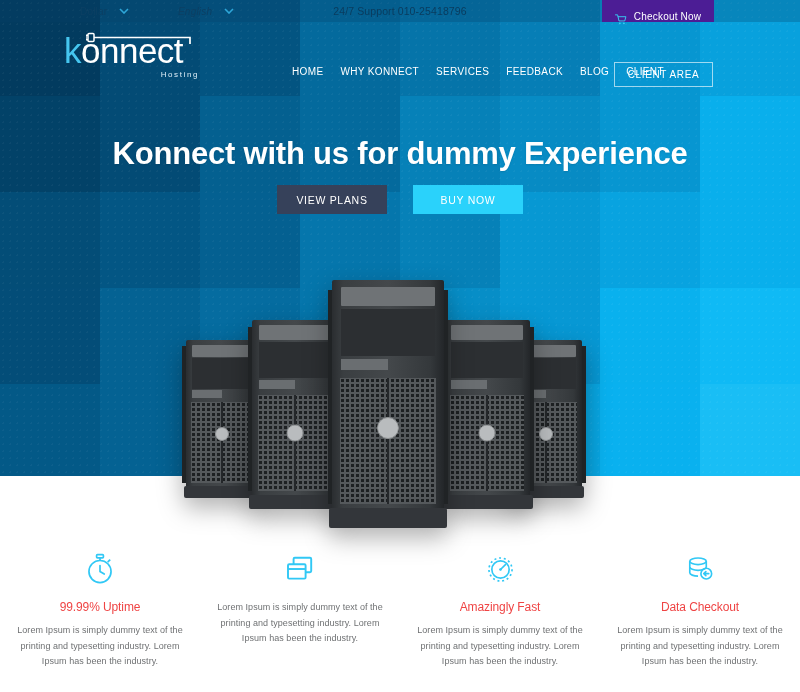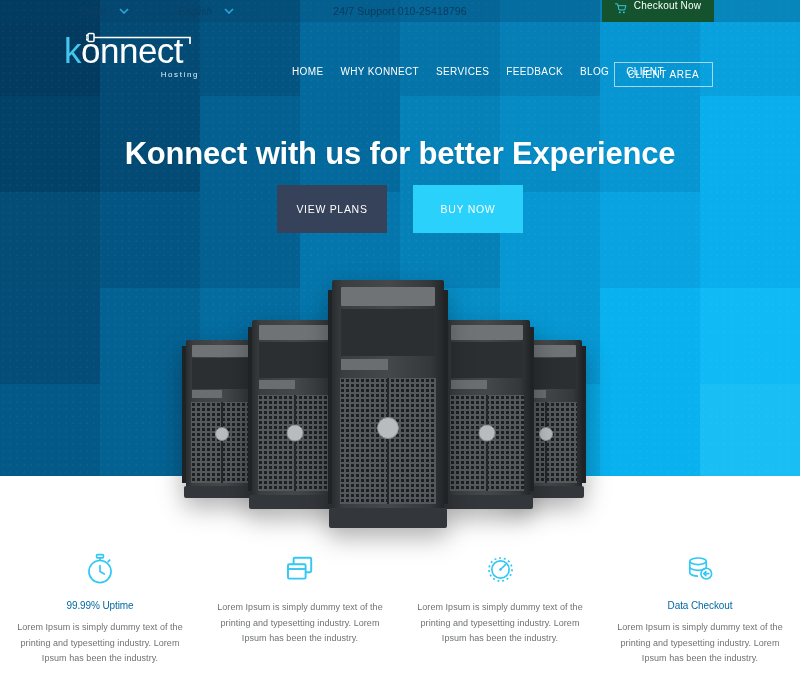--- a/index.html
+++ b/index.html
@@ -96,23 +96,23 @@
     align-items: center;
     justify-content: center;
     color: #0a3b5d;
     font-size: 10.5px;
     letter-spacing: .1px;
   }
   .tb-checkout {
     position: absolute;
     left: 602px; top: 0;
     width: 112px; height: 22px;
-    background: #14532d;
-    display: flex;
-    align-items: flex-start;
+    background: #4c1d95;
+    display: flex;
+    align-items: flex-end;
     justify-content: center;
     gap: 7px;
     cursor: pointer;
   }
   .tb-checkout .cart { width: 12px; height: 11px; }
   .tb-checkout .label {
     color: #ffffff;
     font-size: 10px;
     letter-spacing: .2px;
   }
@@ -197,21 +197,21 @@
   .hero-btns {
     position: absolute;
     left: 0; right: 0;
     top: 185px;
     display: flex;
     justify-content: center;
     gap: 26px;
     z-index: 20;
   }
   .btn {
-    width: 110px; height: 48px;
+    width: 110px; height: 29px;
     display: flex;
     align-items: center;
     justify-content: center;
     font-size: 10.5px;
     letter-spacing: .7px;
     color: #ffffff;
     cursor: pointer;
   }
   .btn-dark { background: #36415a; }
   .btn-cyan { background: #2ad2fb; }
@@ -320,22 +320,22 @@
     padding: 0 12px;
   }
   .feature-icon {
     height: 34px;
     display: flex;
     align-items: center;
     justify-content: center;
     margin-bottom: 14px;
   }
   .feature-title {
-    font-size: 10px;
-    color: #0369a1;
+    font-size: 12px;
+    color: #ef4444;
     margin-bottom: 9px;
     letter-spacing: -.1px;
   }
   .feature-text {
     font-size: 9px;
     line-height: 15.5px;
     color: #6f7173;
     letter-spacing: .05px;
   }
 </style>
@@ -448,21 +448,21 @@
         <a>WHY KONNECT</a>
         <a>SERVICES</a>
         <a>FEEDBACK</a>
         <a>BLOG</a>
         <a>CLIENT</a>
       </div>
 
     <div class="client-area">CLIENT AREA</div>
   </div>
 
-  <div class="hero-title">Konnect with us for better Experience</div>
+  <div class="hero-title">Konnect with us for dummy Experience</div>
 
   <div class="hero-btns">
     <div class="btn btn-dark">VIEW PLANS</div>
     <div class="btn btn-cyan">BUY NOW</div>
   </div>
 
   <div class="servers" id="serverRack">
       <div class="server" style="left: 186px; width: 72px; height: 152px; bottom: 38px; z-index: 1;">
         <div class="srv-side l"></div>
         <div class="srv-side r"></div>
@@ -552,20 +552,21 @@
         </div>
         <div class="feature">
           <div class="feature-icon">
             <svg viewBox="0 0 40 40" width="33" height="33" fill="none" stroke="#31c8f5" stroke-width="2">
               <circle cx="20" cy="20" r="14" stroke-dasharray="2.4 3.4"></circle>
               <circle cx="20" cy="20" r="10.5"></circle>
               <path d="M20 20 L26 14" stroke-linecap="round"></path>
               <circle cx="20" cy="20" r="1.6" fill="#31c8f5" stroke="none"></circle>
             </svg>
           </div>
+          <div class="feature-title">Amazingly Fast</div>
           <div class="feature-text">Lorem Ipsum is simply dummy text of the printing and typesetting industry. Lorem Ipsum has been the industry.</div>
         </div>
         <div class="feature">
           <div class="feature-icon">
             <svg viewBox="0 0 40 40" width="33" height="33" fill="none" stroke="#31c8f5" stroke-width="2">
               <ellipse cx="17" cy="10" rx="10" ry="4"></ellipse>
               <path d="M7 10 V17 C7 19.2 11.5 21 17 21 C22.5 21 27 19.2 27 17 V10"></path>
               <path d="M7 17 V24 C7 26.2 11.5 28 17 28"></path>
               <circle cx="27" cy="25" r="6.5"></circle>
               <path d="M30 25 H24 M26.5 22.5 L24 25 L26.5 27.5" stroke-linecap="round" stroke-linejoin="round"></path>

